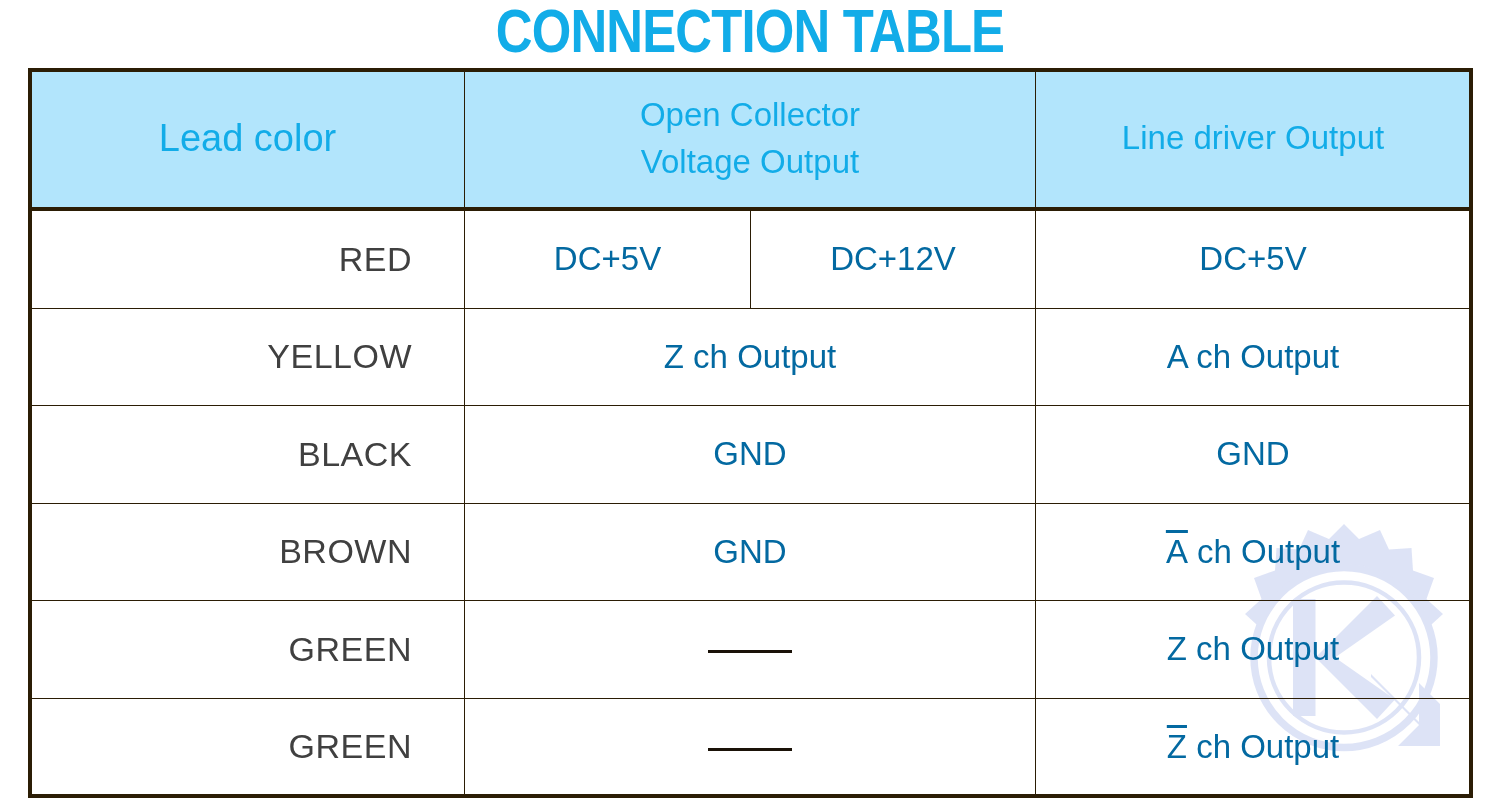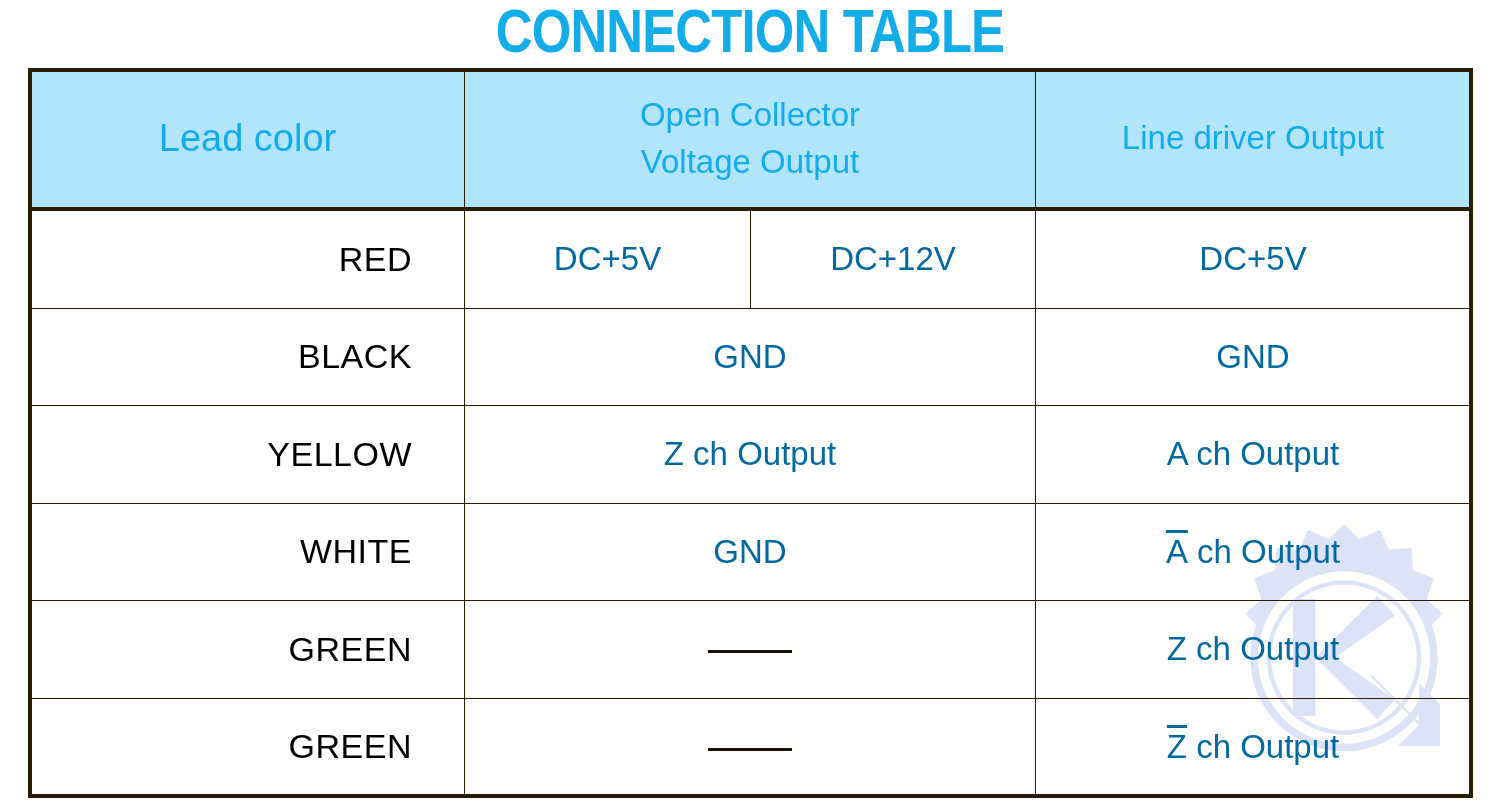--- a/index.html
+++ b/index.html
@@ -95,21 +95,21 @@
     text-align: center;
     line-height: 1.42;
     white-space: pre-line;
   }
   .hdr-lead { font-size: 38px; }
 
   
   tr.datarow td { height: 77px; vertical-align: middle; }
 
   .lead-cell {
-    color: #000000;
+    color: #404040;
     font-size: 34px;
     text-align: right;
     padding-right: 52px;
     letter-spacing: 0.5px;
     white-space: nowrap;
   }
   .val-cell {
     color: #0369a1;
     font-size: 33px;
     text-align: center;
@@ -177,43 +177,43 @@
           </td>
           <td>
             <div class="val-cell">DC+12V</div>
           </td>
           <td>
             <div class="val-cell">DC+5V</div>
           </td>
         </tr>
         <tr class="datarow">
           <td>
+            <div class="lead-cell">YELLOW</div>
+          </td>
+          <td colspan="2">
+            <div class="val-cell">Z ch Output</div>
+          </td>
+          <td>
+            <div class="val-cell">A ch Output</div>
+          </td>
+        </tr>
+        <tr class="datarow">
+          <td>
             <div class="lead-cell">BLACK</div>
           </td>
           <td colspan="2">
             <div class="val-cell">GND</div>
           </td>
           <td>
             <div class="val-cell">GND</div>
           </td>
         </tr>
         <tr class="datarow">
           <td>
-            <div class="lead-cell">YELLOW</div>
-          </td>
-          <td colspan="2">
-            <div class="val-cell">Z ch Output</div>
-          </td>
-          <td>
-            <div class="val-cell">A ch Output</div>
-          </td>
-        </tr>
-        <tr class="datarow">
-          <td>
-            <div class="lead-cell">WHITE</div>
+            <div class="lead-cell">BROWN</div>
           </td>
           <td colspan="2">
             <div class="val-cell">GND</div>
           </td>
           <td>
             <div class="val-cell"><span class="ovl">A</span> ch Output</div>
           </td>
         </tr>
         <tr class="datarow">
           <td>

